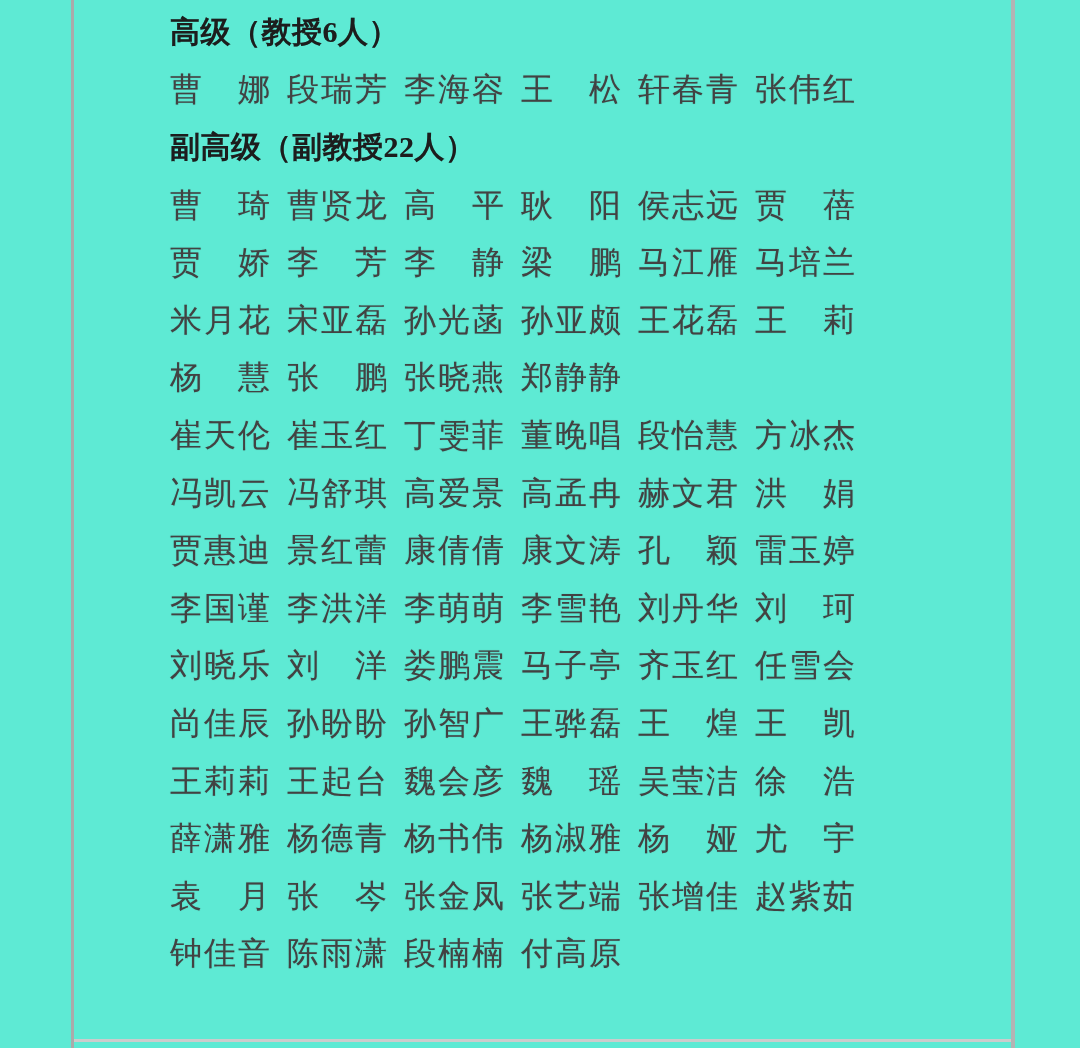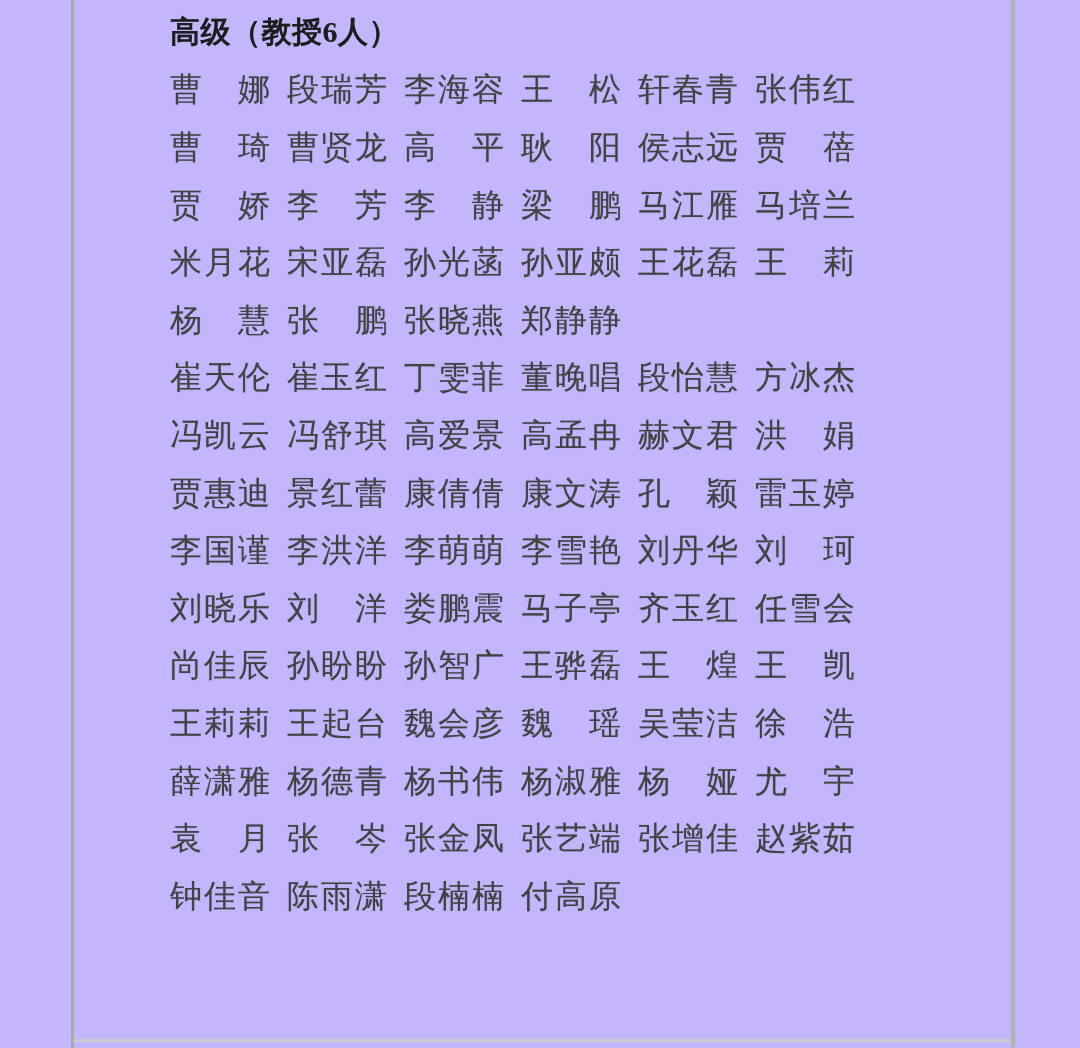--- a/index.html
+++ b/index.html
@@ -8,21 +8,21 @@
     background: #ffffff;
     width: 1080px;
     height: 1048px;
     overflow: hidden;
     font-family: "Liberation Serif", "DejaVu Serif", serif;
   }
   .page {
     position: relative;
     width: 1080px;
     height: 1048px;
-    background: #c4b5fd;
+    background: #5eead4;
   }
   .edge-left {
     position: absolute;
     left: 71px; top: 0; bottom: 0;
     width: 3px;
     background: #aaaaaa;
   }
   .edge-right {
     position: absolute;
     left: 1011px; top: 0; bottom: 0;
@@ -100,20 +100,21 @@
           <span>轩</span>
           <span>春</span>
           <span>青</span>
         </div>
         <div class="name">
           <span>张</span>
           <span>伟</span>
           <span>红</span>
         </div>
       </div>
+      <div class="line heading">副高级（副教授22人）</div>
       <div class="line name-row">
         <div class="name">
           <span>曹</span>
           <span>琦</span>
         </div>
         <div class="name">
           <span>曹</span>
           <span>贤</span>
           <span>龙</span>
         </div>

